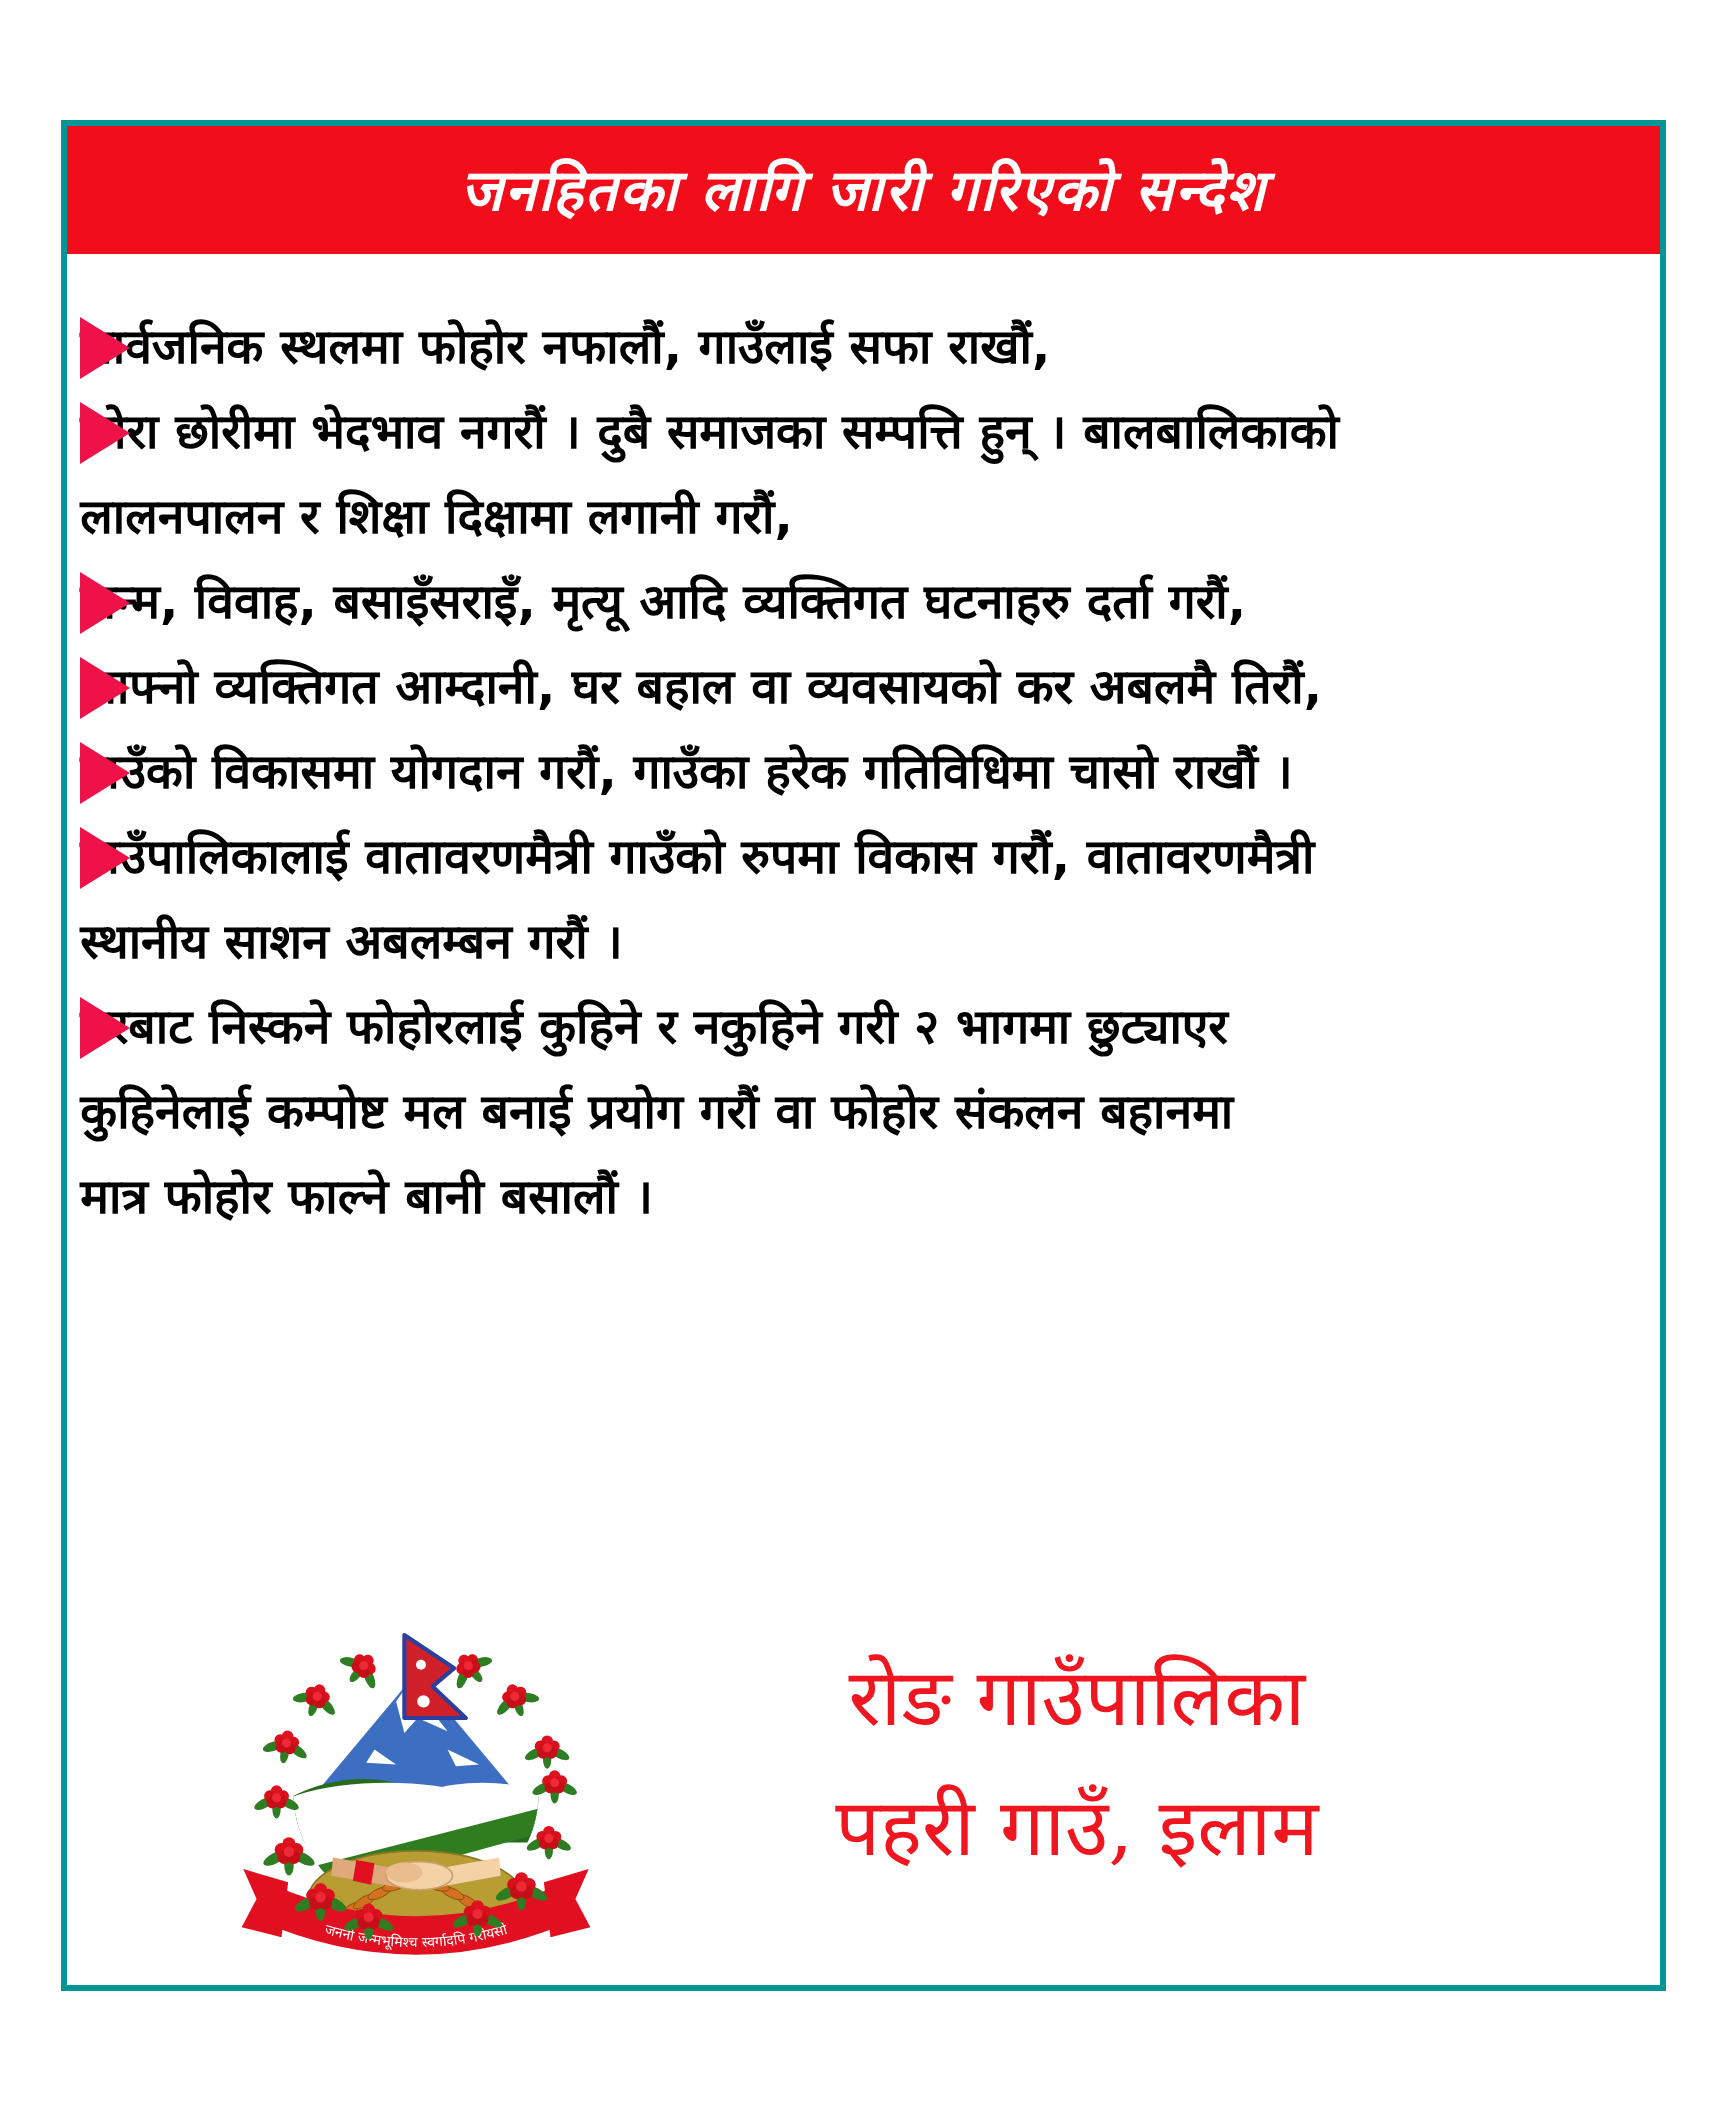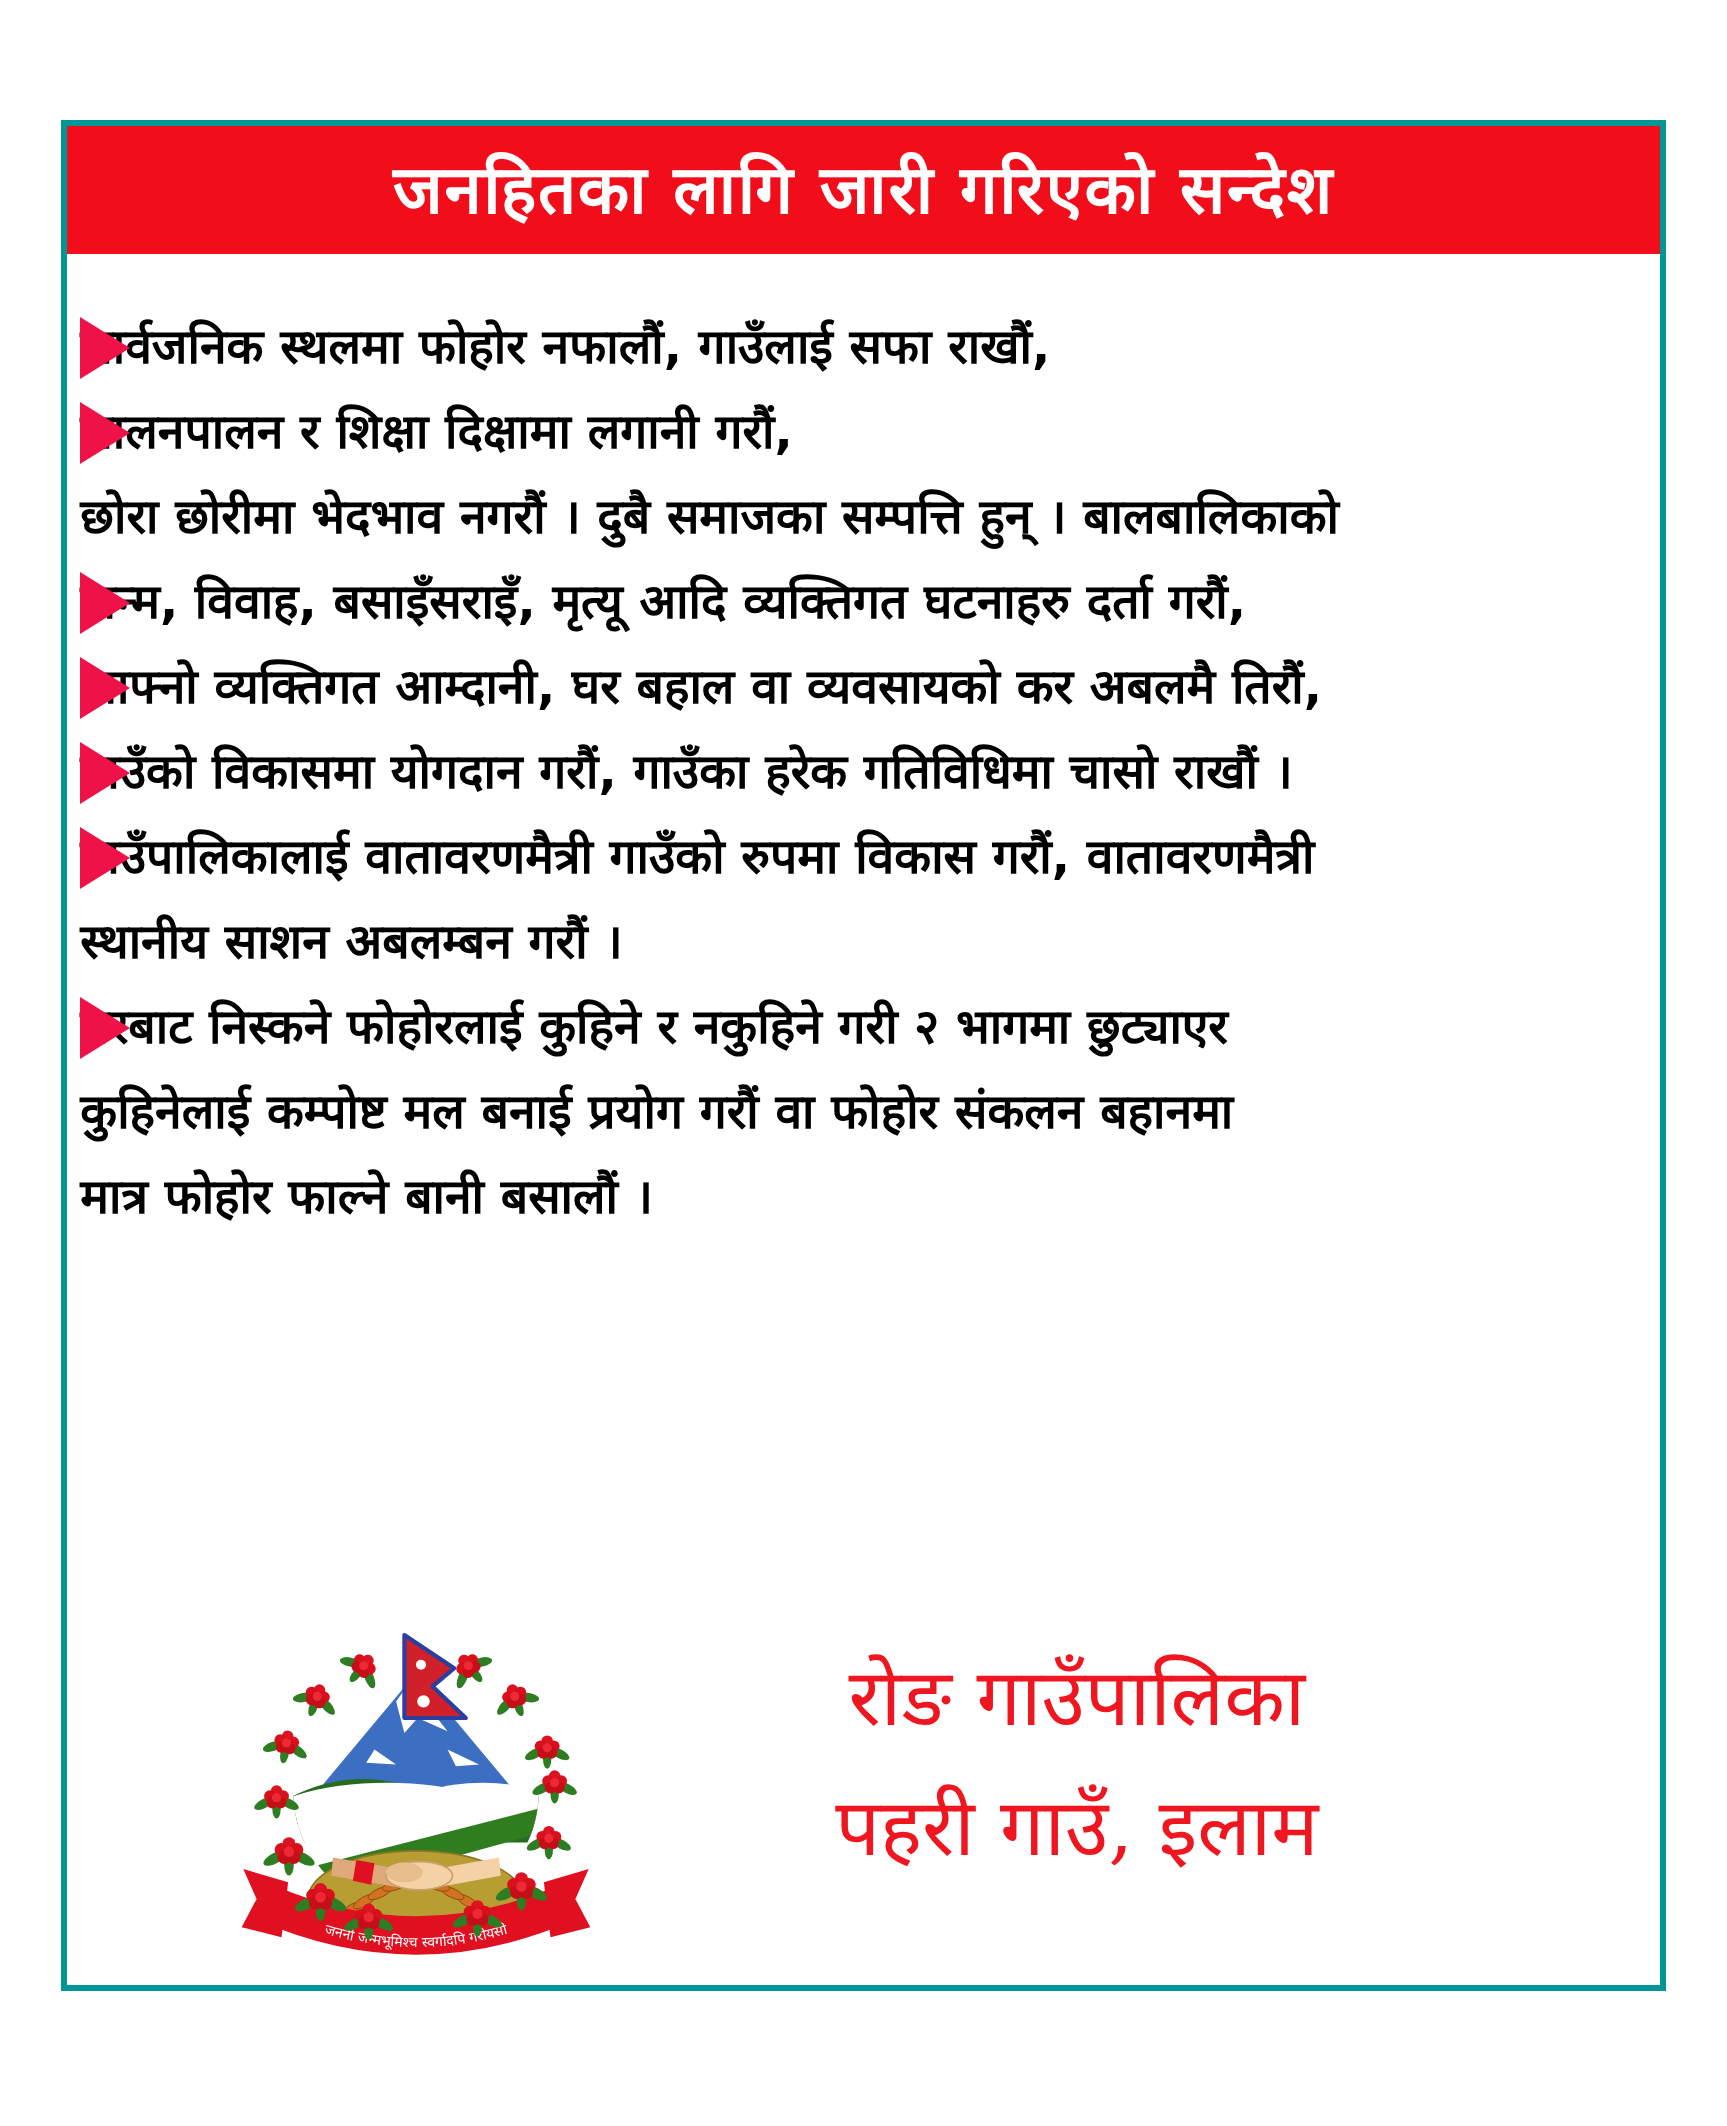--- a/index.html
+++ b/index.html
@@ -22,25 +22,26 @@
     left: 0; top: 0; right: 0;
     height: 128px;
     background: #F20D1A;
     display: flex;
     align-items: center;
     justify-content: center;
   }
   .header-band h1 {
     margin: 0;
     color: #ffffff;
-    font-size: 67px;
+    font-size: 57px;
     font-weight: bold;
     letter-spacing: 1.7px;
     white-space: nowrap;
     line-height: 1;
+    font-style: italic;
   }
   .bullet-list {
     position: absolute;
     left: 13.3px; top: 178px; right: 11.6px;
   }
   .bullet-item {
     position: relative;
   }
   .bullet-item .tri {
     position: absolute;
@@ -92,22 +93,22 @@
 
   <div class="bullet-list">
 
     <div class="bullet-item">
       <span class="tri"></span>
       <span class="msg-line">सार्वजनिक स्थलमा फोहोर नफालौं, गाउँलाई सफा राखौं,</span>
     </div>
 
     <div class="bullet-item">
       <span class="tri"></span>
+      <span class="msg-line">छोरा छोरीमा भेदभाव नगरौं । दुबै समाजका सम्पत्ति हुन् । बालबालिकाको</span>
       <span class="msg-line">लालनपालन र शिक्षा दिक्षामा लगानी गरौं,</span>
-      <span class="msg-line">छोरा छोरीमा भेदभाव नगरौं । दुबै समाजका सम्पत्ति हुन् । बालबालिकाको</span>
     </div>
 
     <div class="bullet-item">
       <span class="tri"></span>
       <span class="msg-line">जन्म, विवाह, बसाइँसराइँ, मृत्यू आदि व्यक्तिगत घटनाहरु दर्ता गरौं,</span>
     </div>
 
     <div class="bullet-item">
       <span class="tri"></span>
       <span class="msg-line">आफ्नो व्यक्तिगत आम्दानी, घर बहाल वा व्यवसायको कर अबलमै तिरौं,</span>

